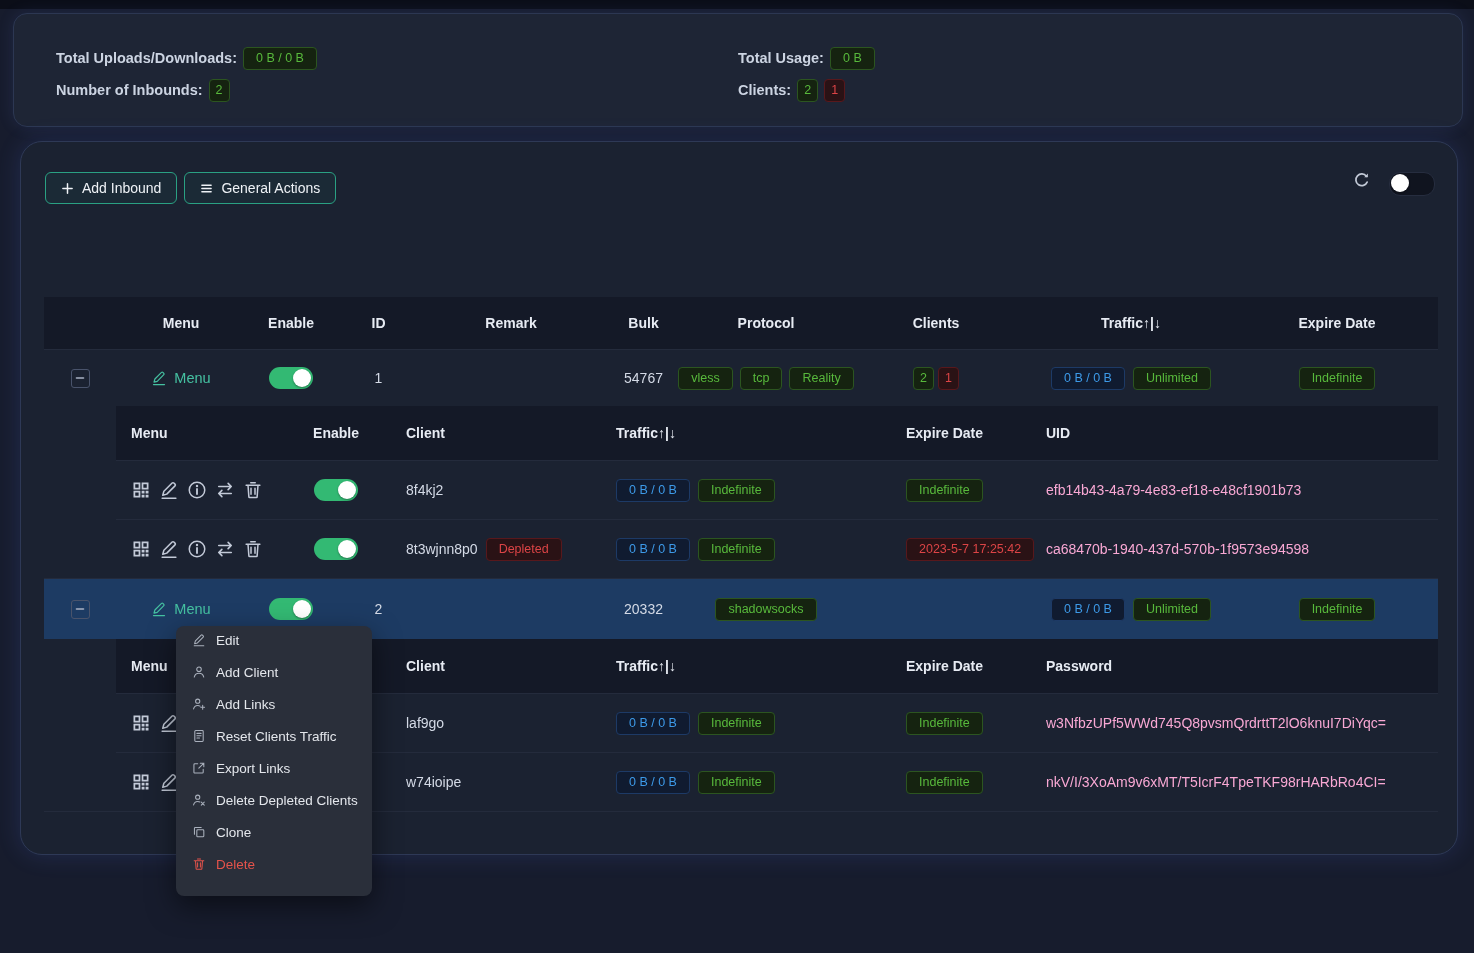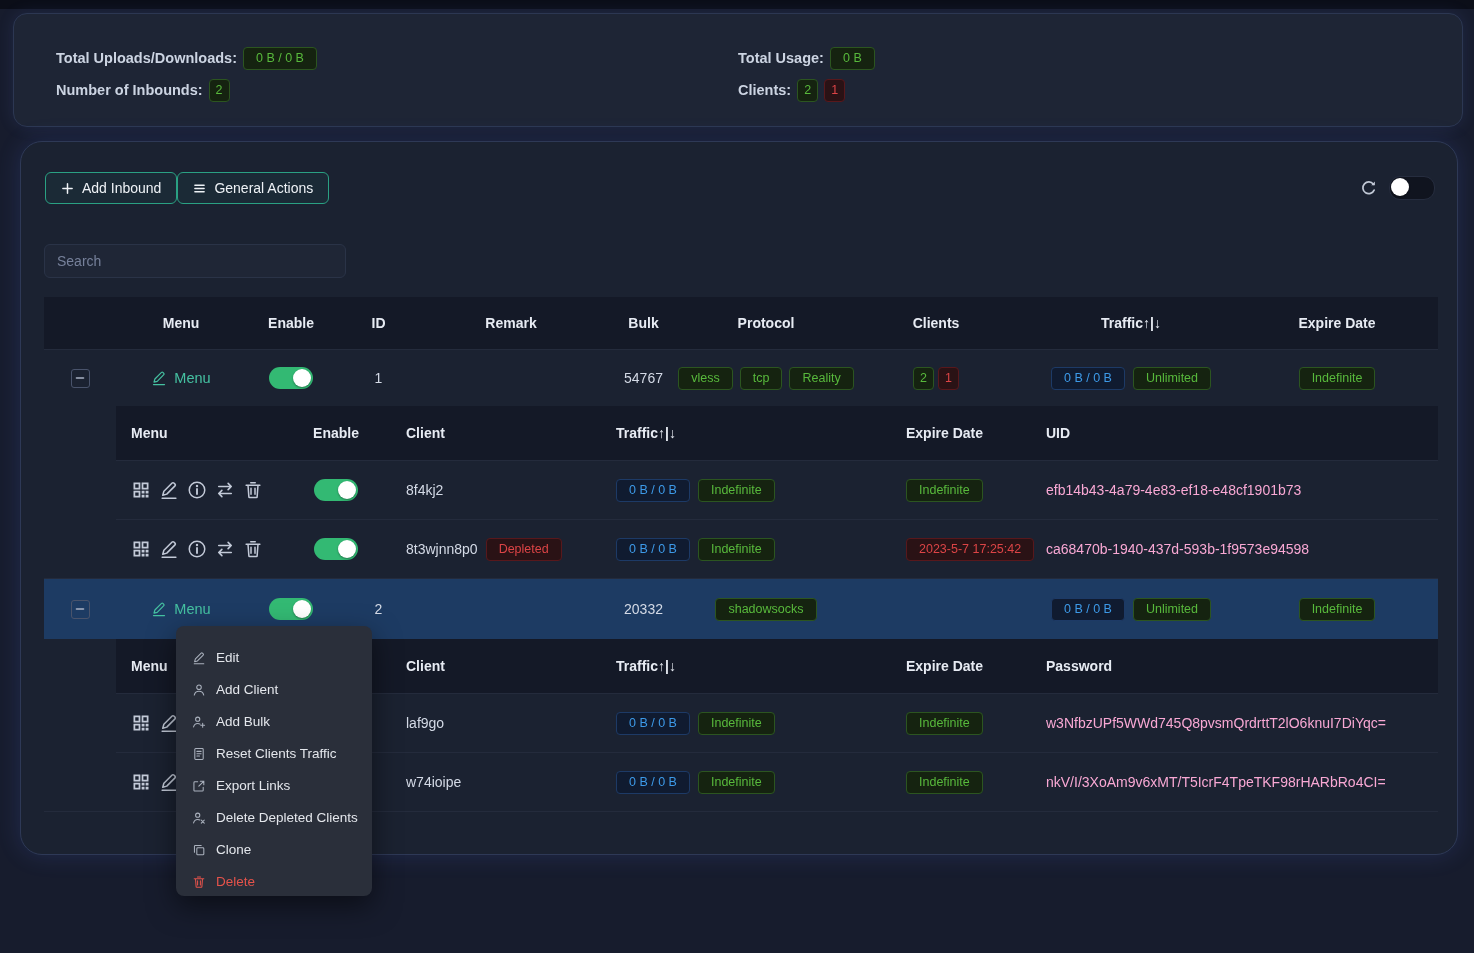--- a/index.html
+++ b/index.html
@@ -32,21 +32,21 @@
   .tag-green{color:#58b93c;border-color:#2c5520;background:#152310}
   .tag-blue{color:#3d9ae8;border-color:#1d3a66;background:#101b30}
   .tag-red{color:#dc4446;border-color:#58181c;background:#2a1215}
 
   
   .main-card{
     position:absolute;left:20px;top:141px;width:1436px;height:712px;
     background:#1b2231;border:1px solid #2e3956;border-radius:22px;
     box-shadow:0 0 24px rgba(93,124,255,.16);
   }
-  .toolbar{position:absolute;left:24px;right:22px;top:30px;height:32px;display:flex;align-items:center;}
+  .toolbar{position:absolute;left:24px;right:22px;top:30px;height:32px;display:flex;align-items:flex-start;gap:7px}
   .btn{
     height:32px;display:inline-flex;align-items:center;gap:8px;padding:0 15px;
     background:rgba(38,166,134,.06);border:1px solid #2aa183;border-radius:6px;
     color:#eef2f6;font-size:14px;font-family:inherit;cursor:pointer
   }
   .spacer{flex:1}
   .icon-btn{color:#c2c9d6;cursor:pointer;margin-right:12px}
 
   .switch{position:relative;display:inline-block;width:44px;height:22px;border-radius:11px;
           background:#33b973;cursor:pointer;flex:none}
@@ -90,21 +90,21 @@
   .act-btn{background:none;border:none;padding:0;color:#c3cad8;cursor:pointer}
   .mono-val{color:#f9a8d4;white-space:nowrap;overflow:hidden}
 
   .tbl-footer{height:22px;border-top:1px solid #242b3c}
 
   
   .ctx{
     position:absolute;left:155px;top:484px;width:196px;z-index:50;
     background:#2a2f3a;border-radius:8px;box-shadow:0 10px 28px rgba(0,0,0,.5);padding:7px 0
   }
-  .ctx-item{height:32px;display:flex;align-items:flex-end;gap:10px;padding:0 16px;
+  .ctx-item{height:32px;display:flex;align-items:flex-start;gap:10px;padding:0 16px;
             color:#e4e7ec;font-size:13.5px;cursor:pointer;white-space:nowrap}
   .ctx-item svg{color:#aab1bd;flex:none}
   .ctx-item.danger,.ctx-item.danger svg{color:#e5534b}
 </style>
 </head>
 <body>
 
 <svg style="position:absolute;width:0;height:0" aria-hidden="true">
   <defs>
     <symbol id="i-plus" viewBox="0 0 14 14">
@@ -229,21 +229,20 @@
     </button>
     <div class="spacer"></div>
     <span class="icon-btn">
         <svg class="i17">
           <use href="#i-refresh"></use>
         </svg>
       </span>
     <span class="switch theme"></span>
   </div>
 
-  <input class="search-input" type="text" placeholder="Search" style="">
 
   <div class="tbl">
 
     <div class="main-grid thead mainh">
       <div></div>
       <div>Menu</div>
       <div>Enable</div>
       <div>ID</div>
       <div>Remark</div>
       <div>Bulk</div>
@@ -380,21 +379,21 @@
           <span>8t3wjnn8p0</span>
           <span class="tag tag-red">Depleted</span>
         </div>
         <div class="sc4">
           <span class="tag tag-blue">0 B / 0 B</span>
           <span class="tag tag-green">Indefinite</span>
         </div>
         <div class="sc5">
             <span class="tag tag-red">2023-5-7 17:25:42</span>
           </div>
-        <div class="sc6 mono-val">ca68470b-1940-437d-593b-1f9573e94598</div>
+        <div class="sc6 mono-val">ca68470b-1940-437d-570b-1f9573e94598</div>
       </div>
     </div>
 
     <div class="main-grid row-inbound hl">
       <div>
           <button class="expand">
             <svg class="i10">
               <use href="#i-minus"></use>
             </svg>
           </button>
@@ -534,21 +533,21 @@
     <div class="ctx-item">
       <svg class="i14">
           <use href="#i-user"></use>
         </svg>
       <span>Add Client</span>
     </div>
     <div class="ctx-item">
       <svg class="i14">
           <use href="#i-user-plus"></use>
         </svg>
-      <span>Add Bulk</span>
+      <span>Add Links</span>
     </div>
     <div class="ctx-item">
       <svg class="i14">
           <use href="#i-doc"></use>
         </svg>
       <span>Reset Clients Traffic</span>
     </div>
     <div class="ctx-item">
       <svg class="i14">
           <use href="#i-export"></use>

